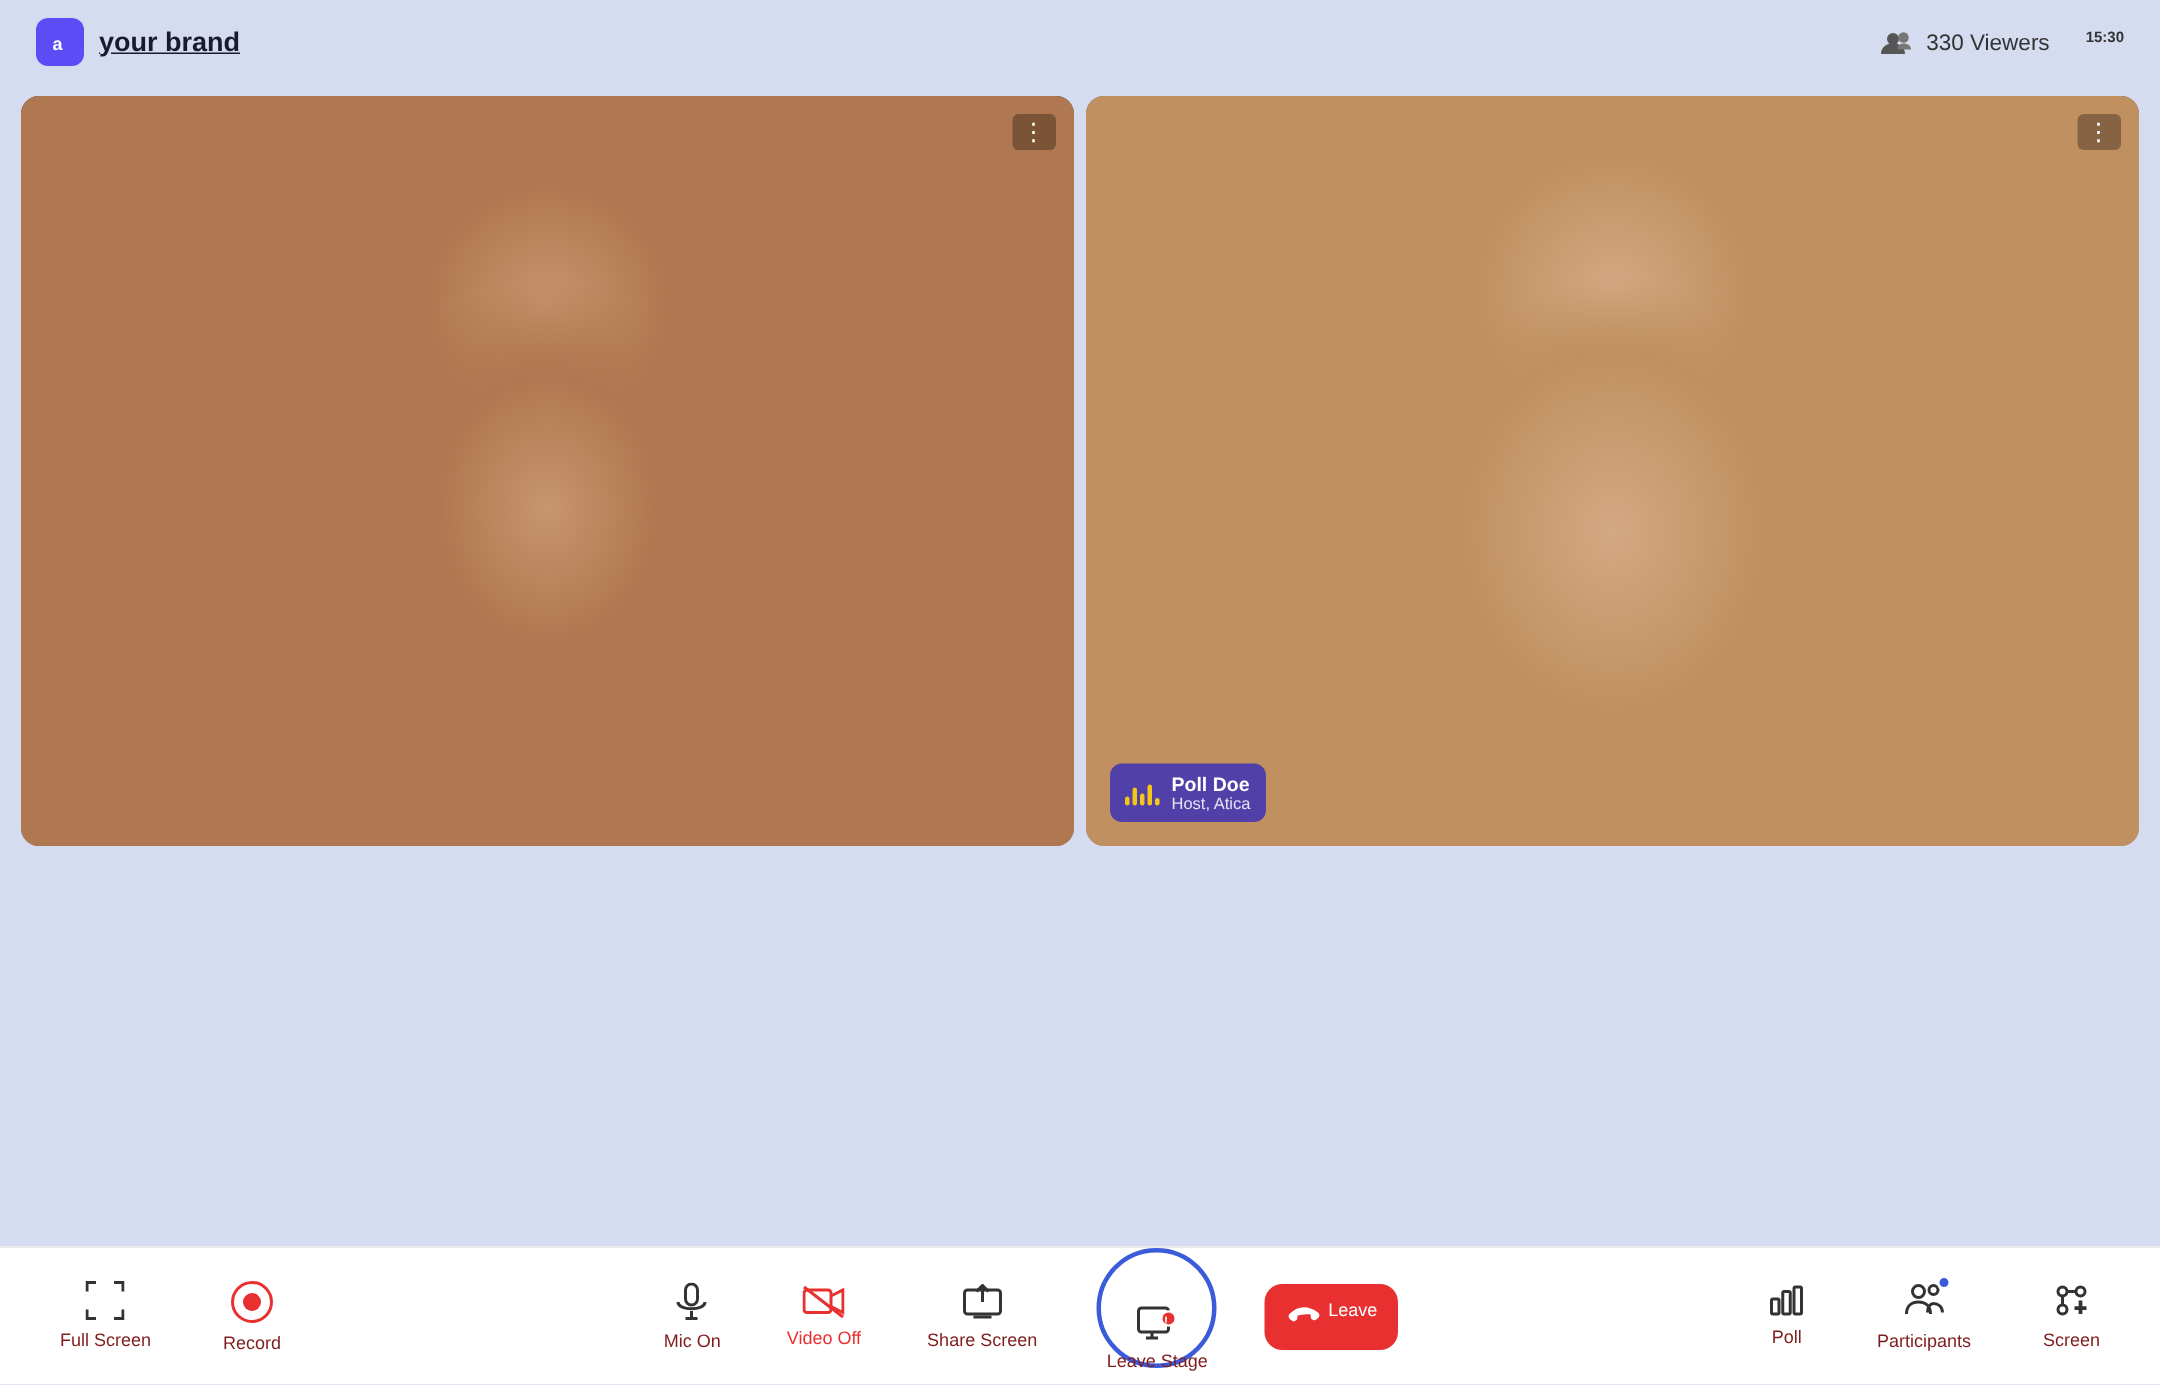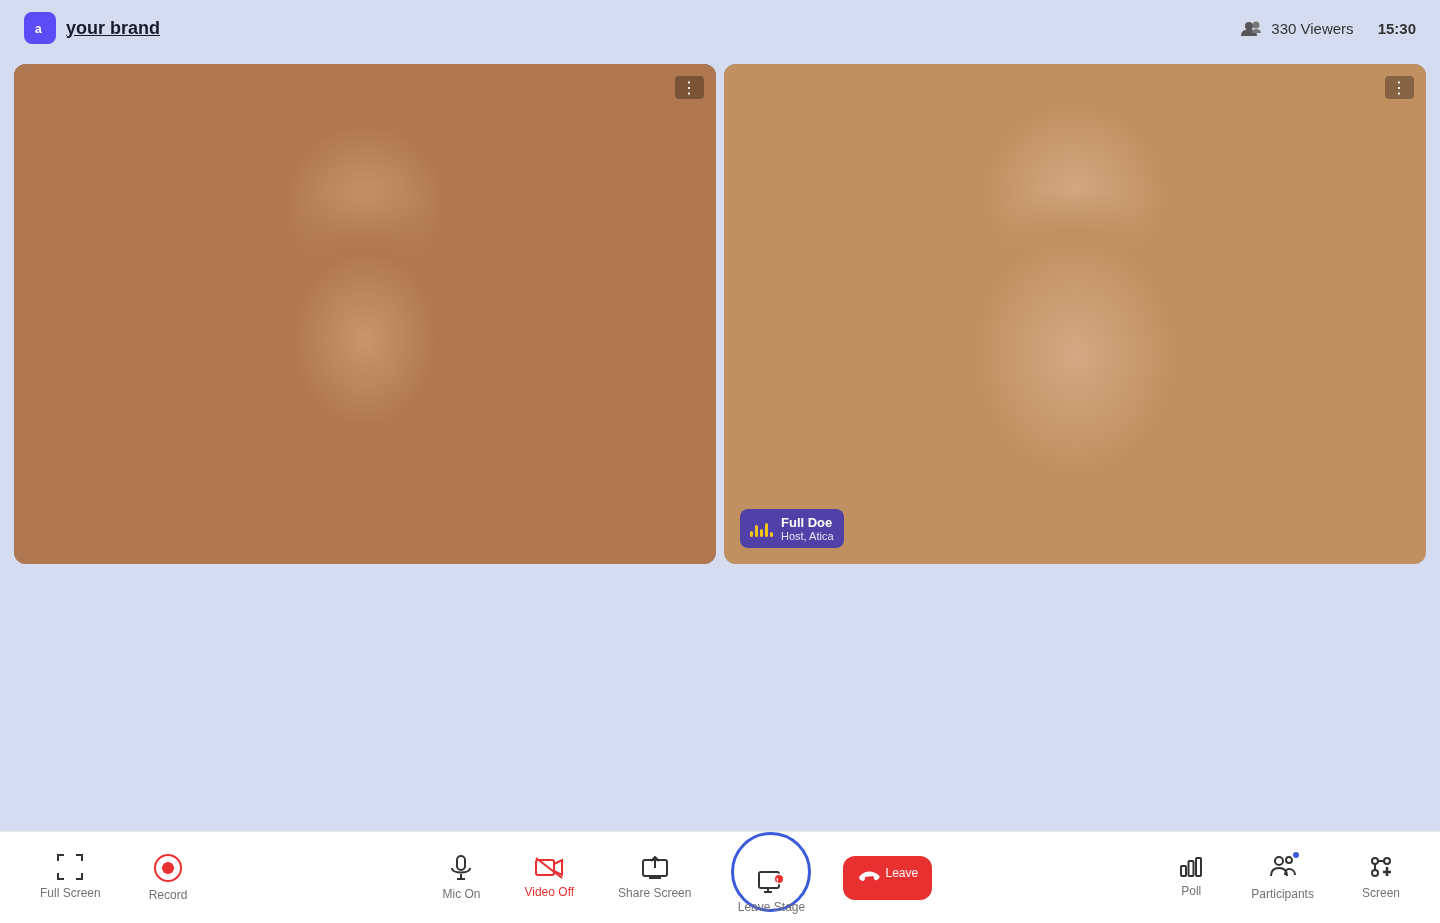--- a/index.html
+++ b/index.html
@@ -50,21 +50,21 @@
     }
     .viewers-count {
       display: flex;
       align-items: center;
       gap: 8px;
       font-size: 15px;
       color: #333;
       font-weight: 500;
     }
     .timer {
-      font-size: 15px;
+      font-size: 10px;
       font-weight: 600;
       color: #333;
     }
 
     
     .video-area {
       display: flex;
       gap: 8px;
       padding: 0 14px;
       margin-top: 8px;
@@ -173,21 +173,21 @@
       flex-direction: column;
       align-items: center;
       gap: 6px;
       cursor: pointer;
       background: none;
       border: none;
       padding: 4px 8px;
     }
     .tool-label {
       font-size: 12px;
-      color: #737373;
+      color: #7f1d1d;
     }
     .tool-label.red { color: #e83030; }
 
     
     .record-icon {
       position: relative;
       width: 28px;
       height: 28px;
     }
     .record-circle {
@@ -245,21 +245,21 @@
     <button class="video-options-btn">⋮</button>
     <div class="video-label">
       <div class="audio-bars">
         <div class="audio-bar" style="height:6px"></div>
         <div class="audio-bar" style="height:12px"></div>
         <div class="audio-bar" style="height:8px"></div>
         <div class="audio-bar" style="height:14px"></div>
         <div class="audio-bar" style="height:5px"></div>
       </div>
       <div>
-        <div class="video-label-name">Full Doe</div>
+        <div class="video-label-name">Poll Doe</div>
         <div class="video-label-role">Host, Atica</div>
       </div>
     </div>
   </div>
 </div>
 
 <div class="toolbar">
 
   <div class="toolbar-left">
 

